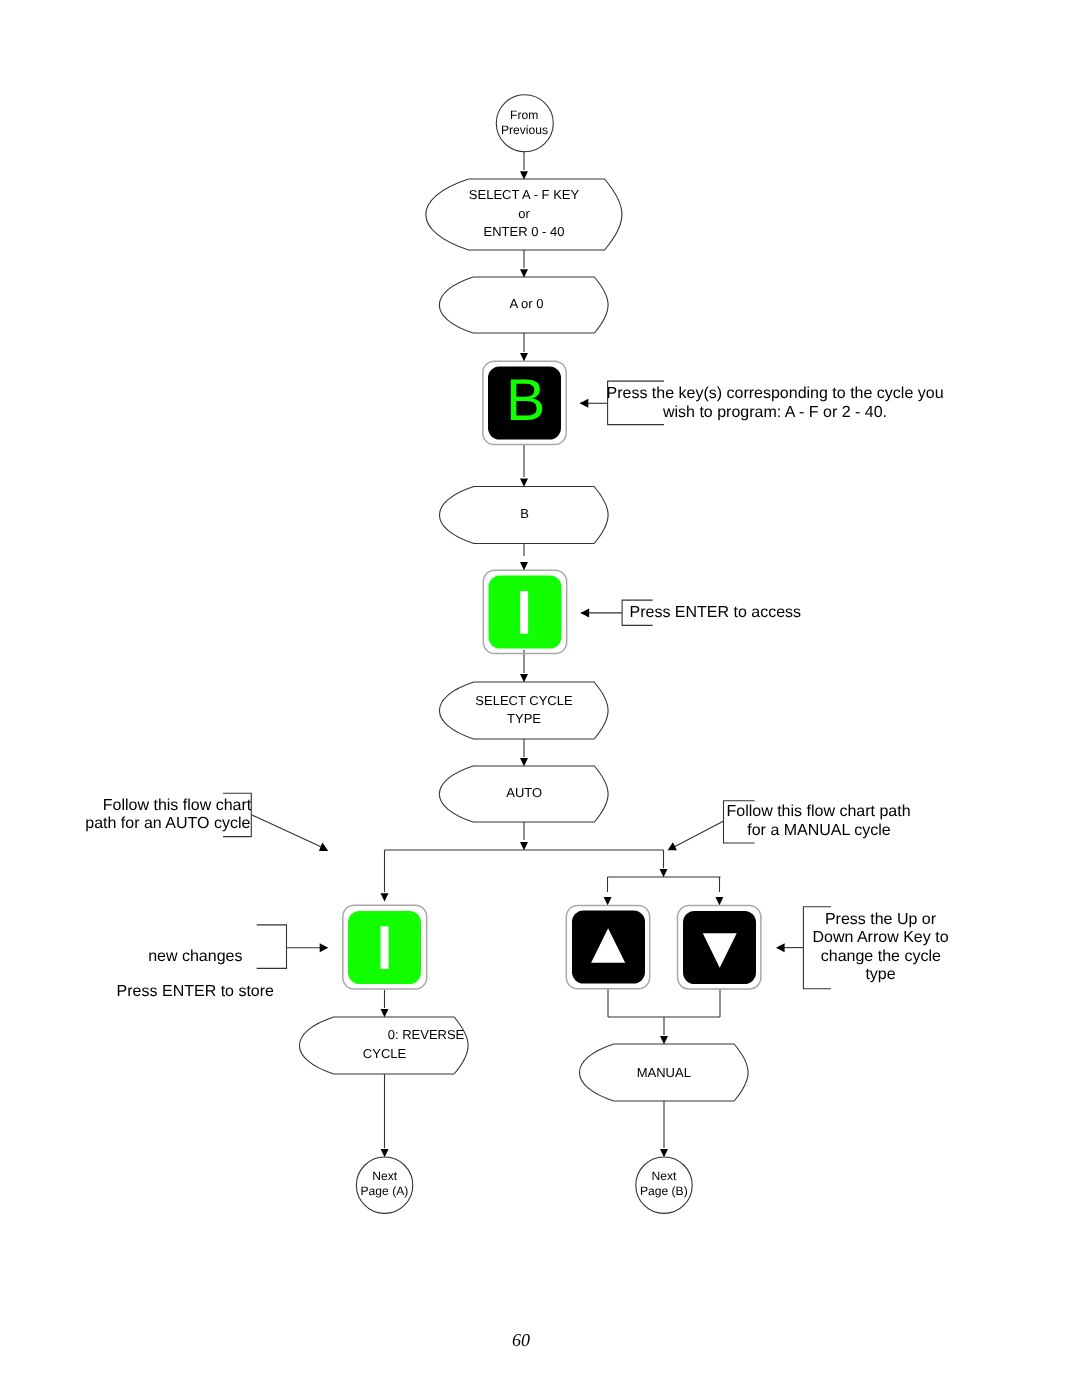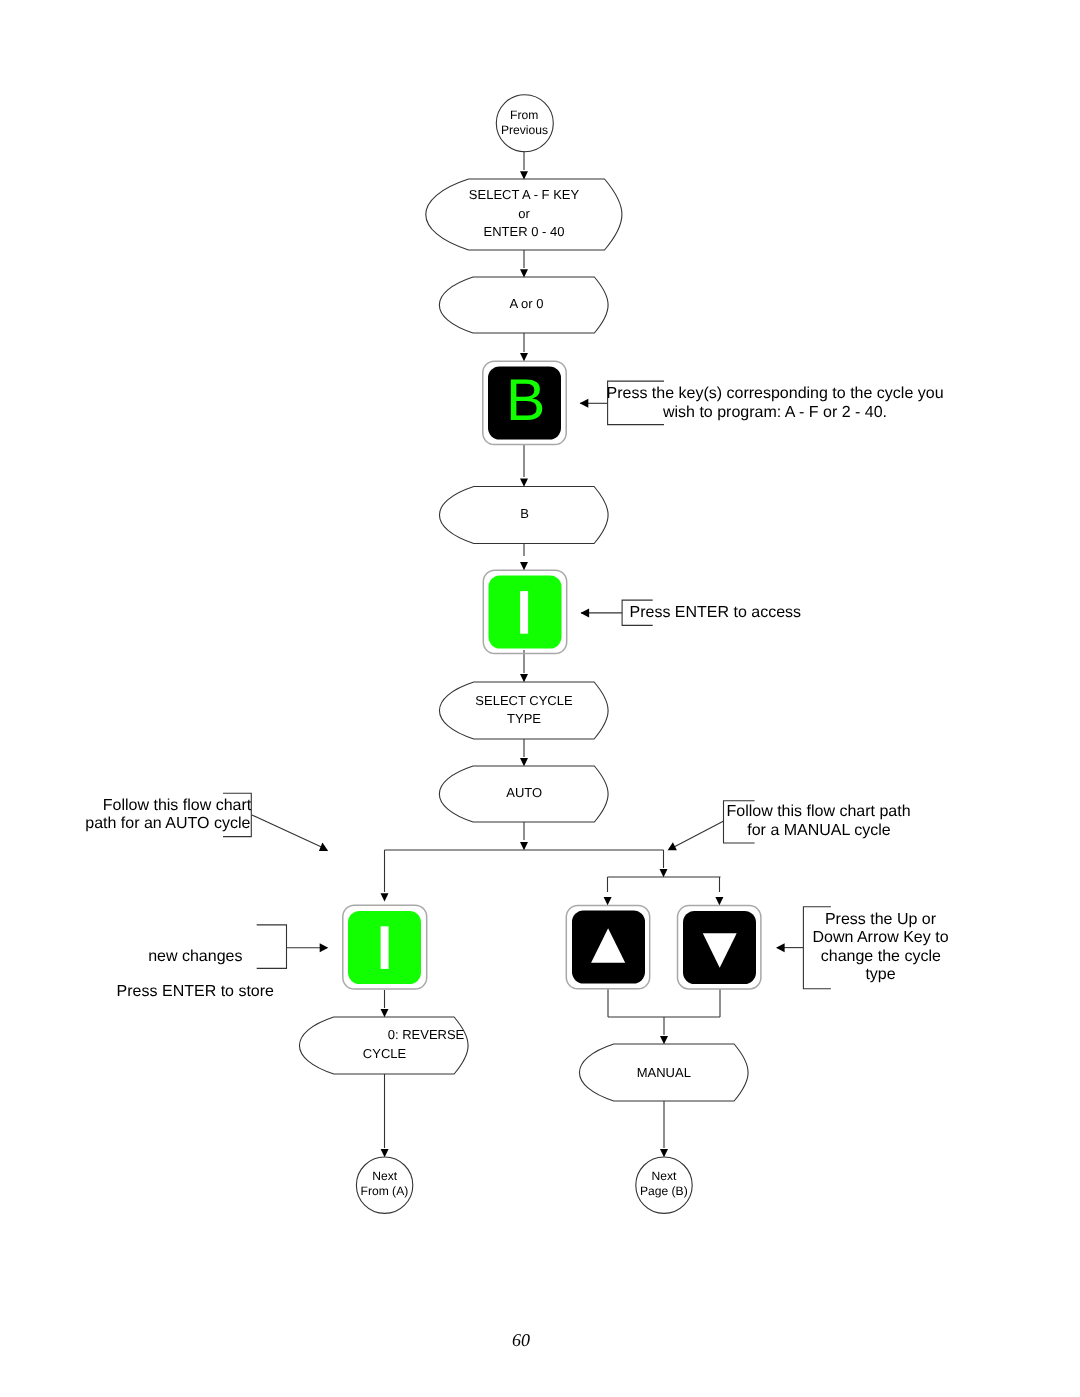--- a/index.html
+++ b/index.html
@@ -137,21 +137,21 @@
 <div class="txt ctr node-text" style="left:524px;top:711.8px;">TYPE</div>
 
 <div class="txt ctr node-text" style="left:524.2px;top:786.3px;">AUTO</div>
 
 <div class="txt ctr node-text" style="left:385px;top:1028.0px;margin-left:41px;">0: REVERSE</div>
 <div class="txt ctr node-text" style="left:384.5px;top:1047.1px;">CYCLE</div>
 
 <div class="txt ctr node-text" style="left:663.8px;top:1065.8px;">MANUAL</div>
 
 <div class="txt ctr small-text" style="left:384.65px;top:1170.4px;">Next</div>
-<div class="txt ctr small-text" style="left:384.4px;top:1185.3px;">From (A)</div>
+<div class="txt ctr small-text" style="left:384.4px;top:1185.3px;">Page (A)</div>
 <div class="txt ctr small-text" style="left:664.0px;top:1170.4px;">Next</div>
 <div class="txt ctr small-text" style="left:663.8px;top:1185.3px;">Page (B)</div>
 
 <div class="txt ctr anno" style="left:775px;top:386.3px;">Press the key(s) corresponding to the cycle you</div>
 <div class="txt ctr anno" style="left:775px;top:404.8px;">wish to program: A - F or 2 - 40.</div>
 
 <div class="txt anno" style="left:629.5px;top:605.1px;">Press ENTER to access</div>
 
 <div class="txt ctr anno" style="left:177px;top:797.8px;">Follow this flow chart</div>
 <div class="txt ctr anno" style="left:167.8px;top:816.3px;">path for an AUTO cycle</div>

